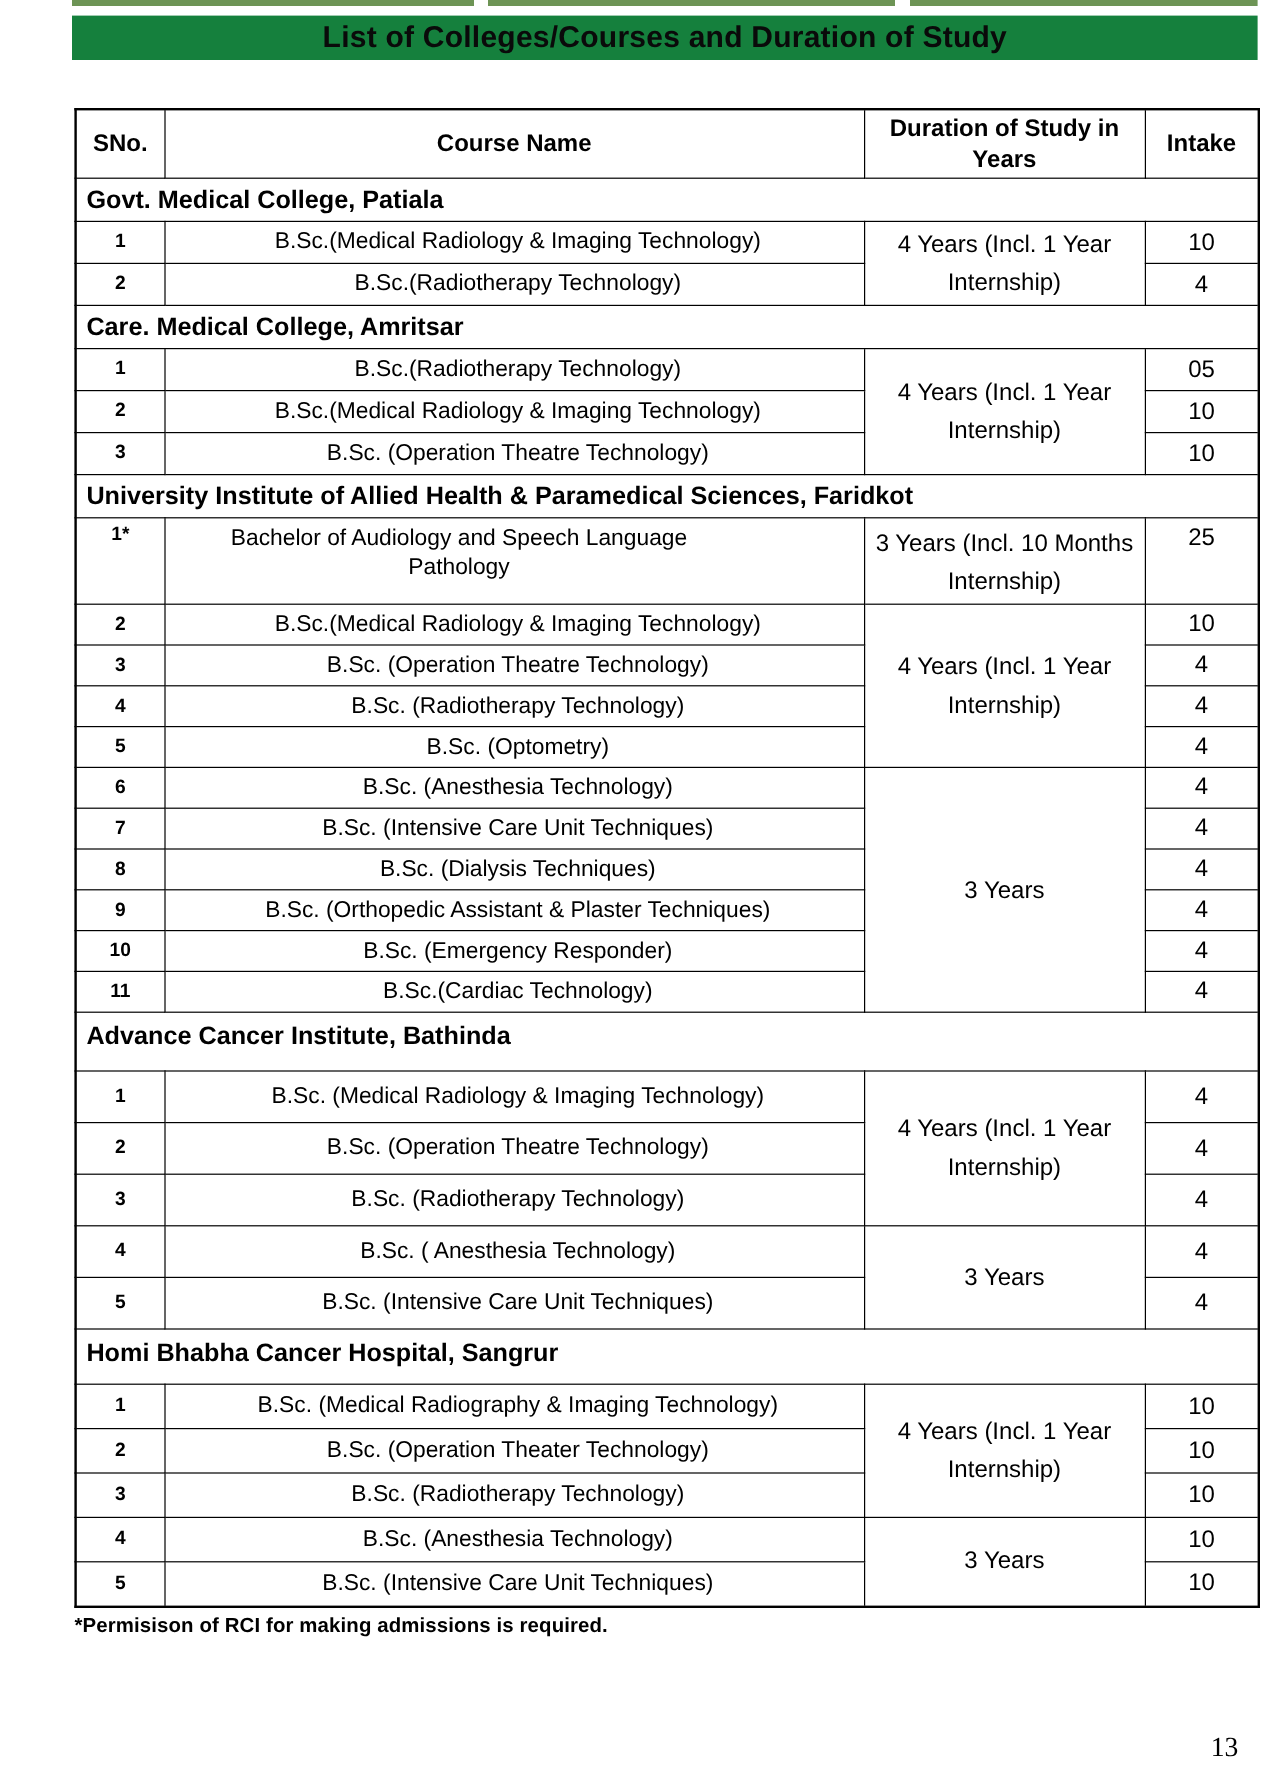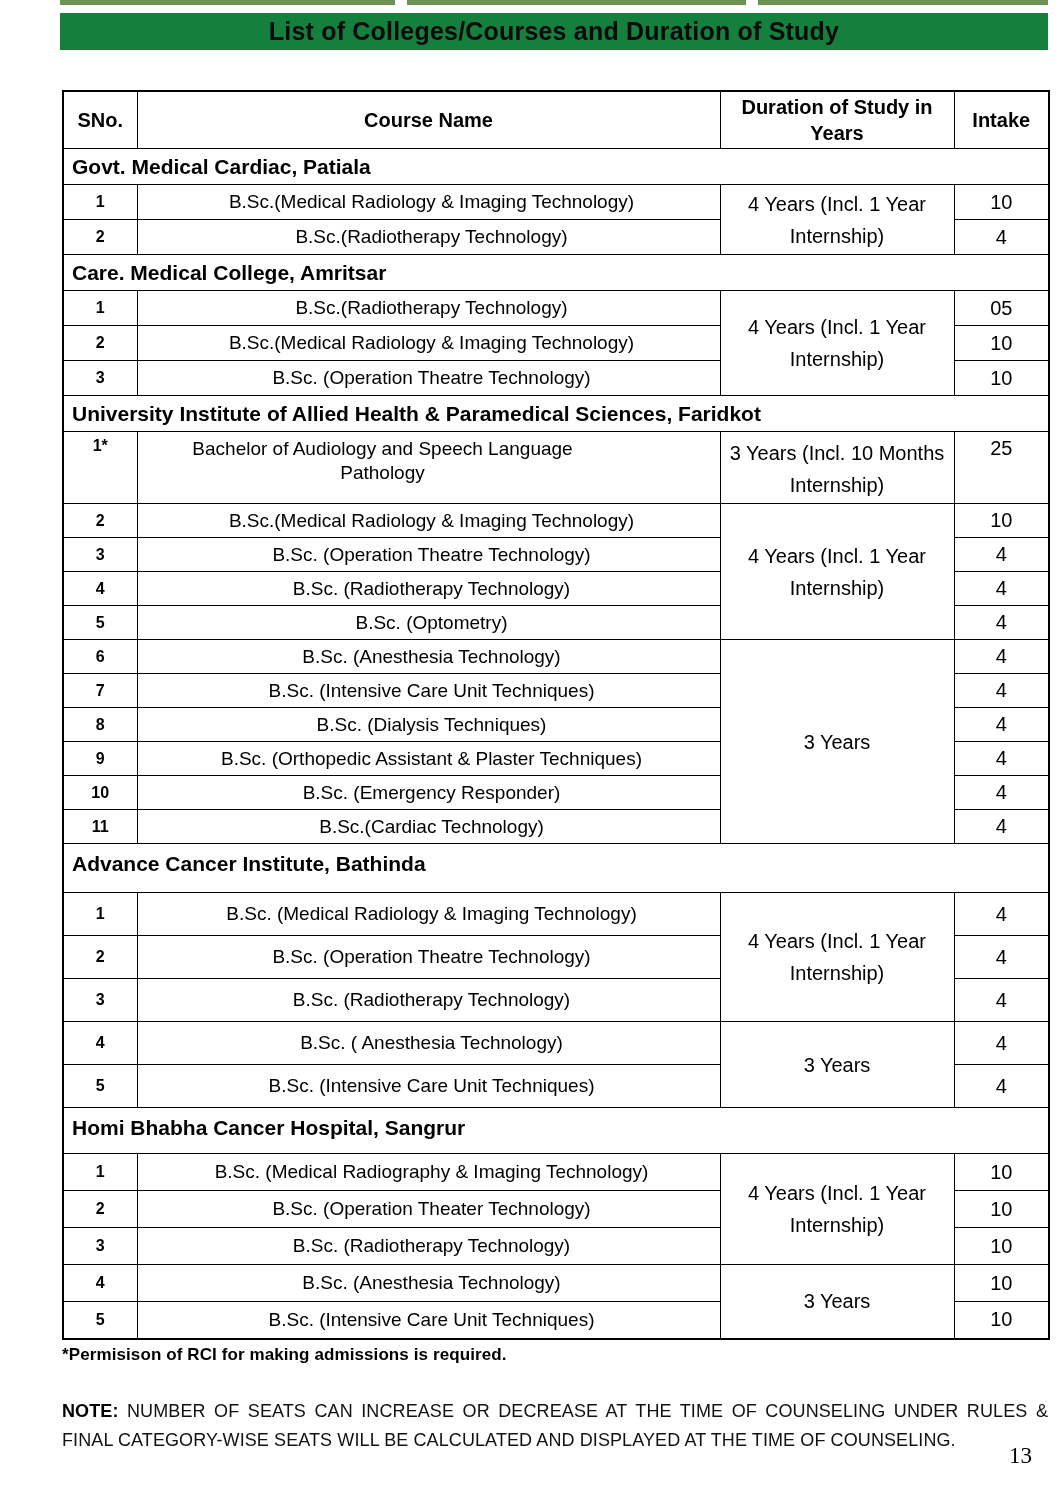--- a/index.html
+++ b/index.html
@@ -126,21 +126,21 @@
     <thead>
       <tr>
         <th class="col-h">SNo.</th>
         <th class="col-h">Course Name</th>
         <th class="col-h">Duration of Study in Years</th>
         <th class="col-h">Intake</th>
       </tr>
     </thead>
     <tbody>
         <tr class="sec-row s0">
-          <td colspan="4" class="college-cell">Govt. Medical Cardiac, Patiala</td>
+          <td colspan="4" class="college-cell">Govt. Medical College, Patiala</td>
         </tr>
         <tr class="course-row s0">
           <td class="sno-cell">1</td>
           <td class="course-cell">B.Sc.(Medical Radiology &amp; Imaging Technology)</td>
           <td class="duration-cell" rowspan="2">4 Years (Incl. 1 Year Internship)</td>
           <td class="intake-cell">10</td>
         </tr>
         <tr class="course-row s0">
           <td class="sno-cell">2</td>
           <td class="course-cell">B.Sc.(Radiotherapy Technology)</td>
@@ -284,16 +284,15 @@
         <tr class="course-row s4">
           <td class="sno-cell">5</td>
           <td class="course-cell">B.Sc. (Intensive Care Unit Techniques)</td>
           <td class="intake-cell">10</td>
         </tr>
       </tbody>
   </table>
 
   <p class="footnote">*Permisison of RCI for making admissions is required.</p>
 
-  <p class="note"><span class="note-label">NOTE:</span> <span>NUMBER OF SEATS CAN INCREASE OR DECREASE AT THE TIME OF COUNSELING UNDER RULES &amp; FINAL CATEGORY-WISE SEATS WILL BE CALCULATED AND DISPLAYED AT THE TIME OF COUNSELING.</span></p>
 </div>
 
 <div class="page-number">13</div>
 
 </body></html>

